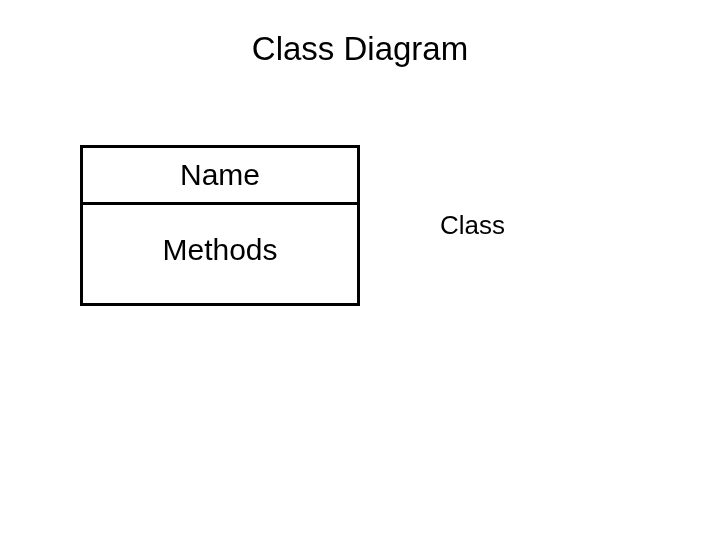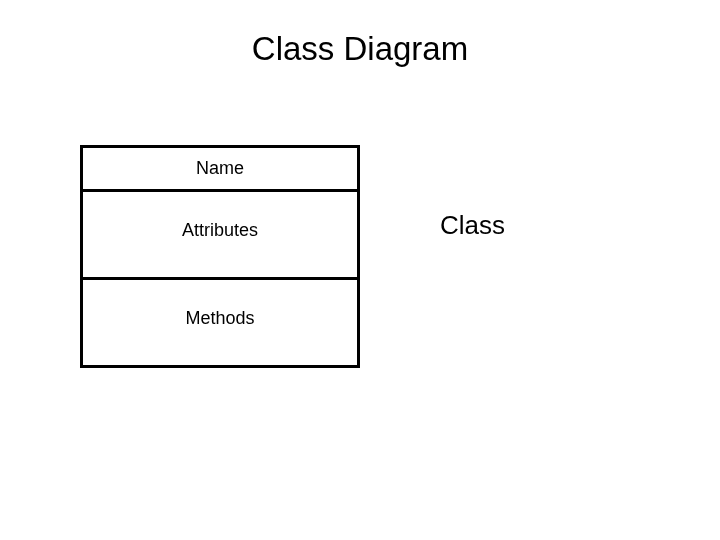--- a/index.html
+++ b/index.html
@@ -23,21 +23,21 @@
     .class-box {
       position: absolute;
       left: 80px;
       top: 145px;
       width: 280px;
       border: 3px solid #000;
       background: #fff;
     }
     .compartment {
       text-align: center;
-      font-size: 18px;
+      font-size: 30px;
       color: #000;
     }
     .compartment-name {
       padding: 10px 0 10px 0;
       border-bottom: 3px solid #000;
     }
     .compartment-attrs {
       padding: 28px 0 36px 0;
       border-bottom: 3px solid #000;
     }
@@ -52,17 +52,16 @@
       color: #000;
     }
   </style>
 </head>
 <body>
 
 <div class="title">Class Diagram</div>
 
 <div class="class-box">
   <div class="compartment compartment-name">Name</div>
-  <div class="compartment compartment-attrs">Attributes</div>
   <div class="compartment compartment-methods">Methods</div>
 </div>
 
 <div class="side-label">Class</div>
 
 </body></html>

